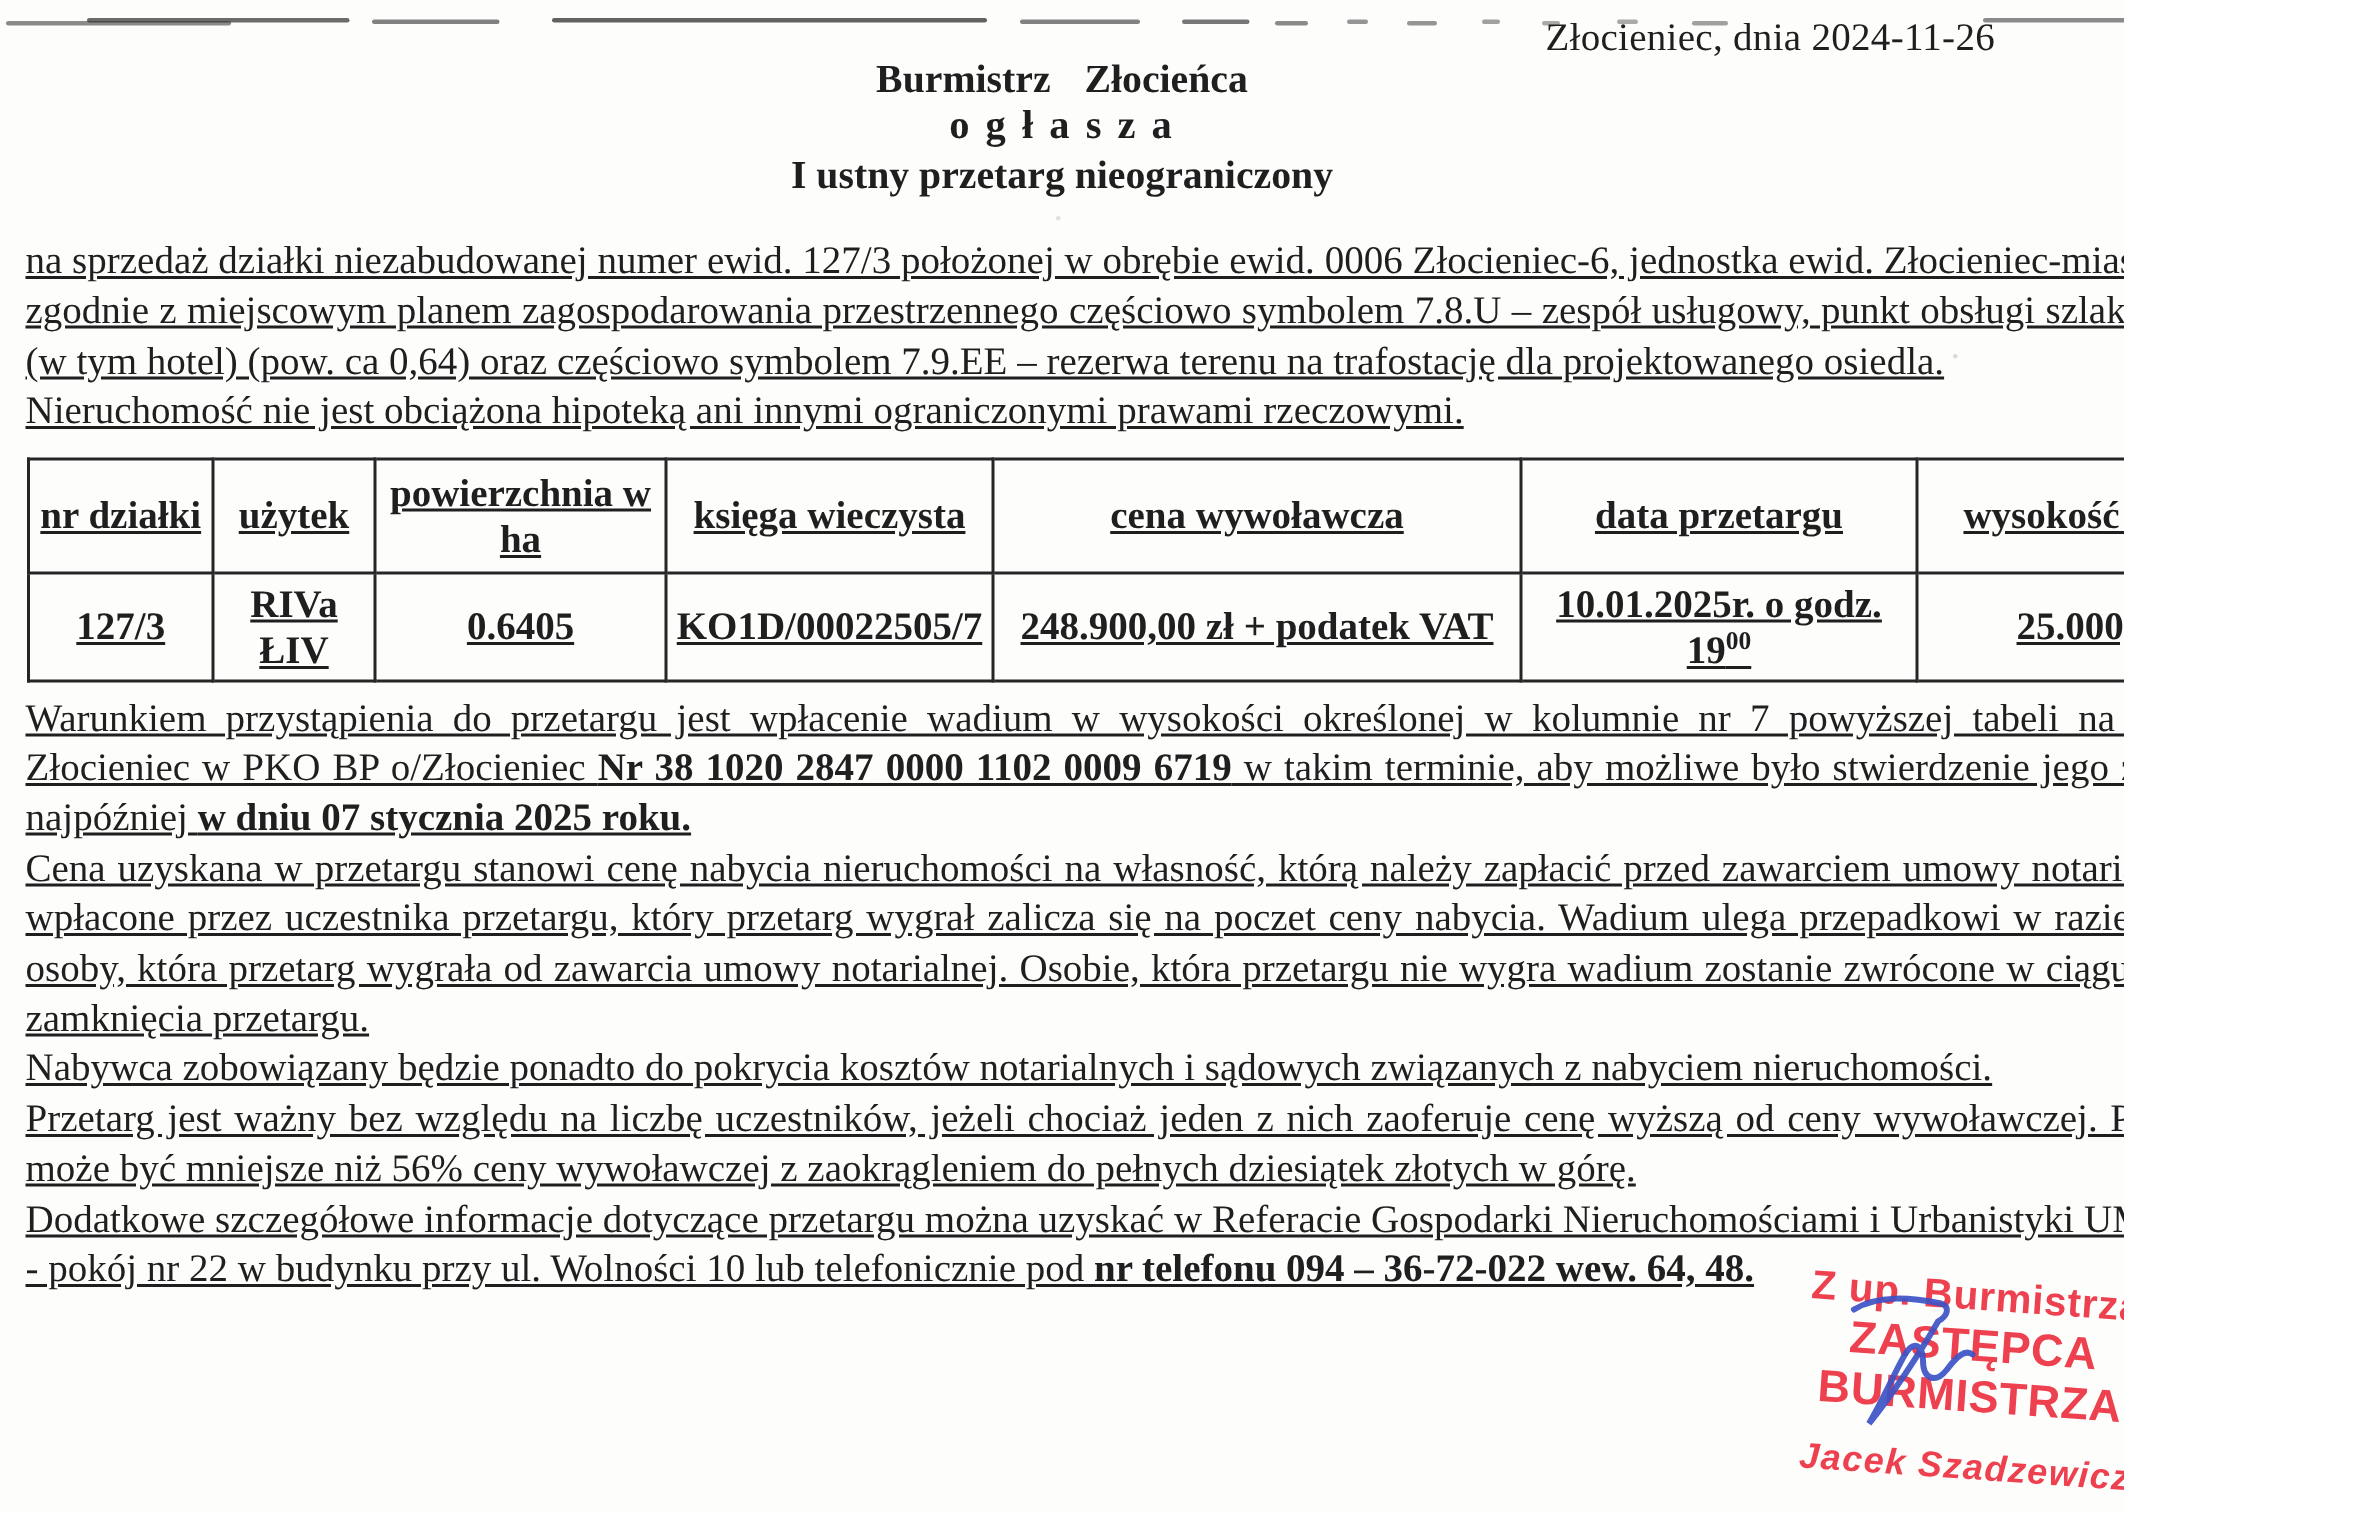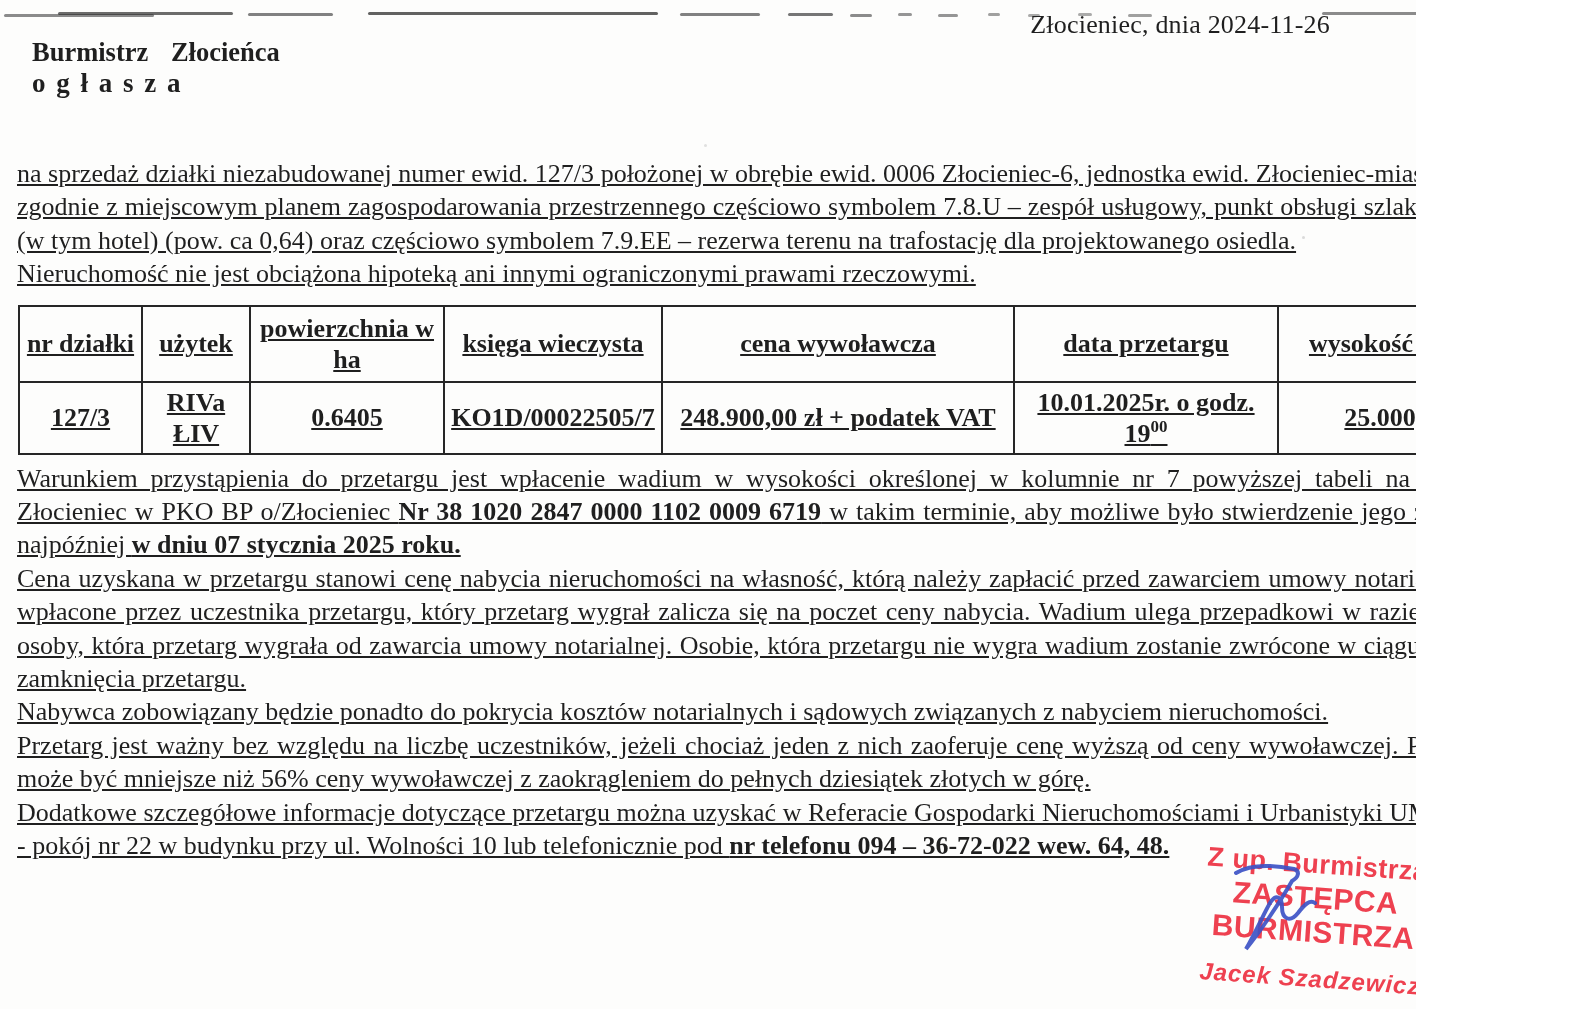--- a/index.html
+++ b/index.html
@@ -11,21 +11,21 @@
   
   .dash { position:absolute; background:#2e2e2e; border-radius:2px; }
   .speck { position:absolute; background:#8a8a8a; border-radius:50%; }
 
   .date-line {
     position:absolute; top:10px; right:86px;
     font-size:26px; letter-spacing:0.2px;
   }
   .titles {
     position:absolute; top:37px; left:0; width:100%;
-    text-align:left; font-weight:bold; font-size:26.5px; line-height:30px;padding-left:32px;
+    text-align:center; font-weight:bold; font-size:26.5px; line-height:30px;
   }
   .t1 { word-spacing:16px; }
   .t2 { margin-top:1px; letter-spacing:2px; font-size:27px; }
   .t3 { margin-top:3px; }
 
   .content {
     position:absolute; top:157px; left:17px; width:1550px;
     font-size:26px; line-height:33.4px; text-align:justify;text-decoration:underline;
   }
   .content p { margin:0; }
@@ -80,20 +80,21 @@
     <div class="speck" style="left:1302px;top:236px;width:3px;height:3px;opacity:.3"></div>
     <div class="speck" style="left:704px;top:144px;width:3px;height:3px;opacity:.25"></div>
     <div class="speck" style="left:1508px;top:126px;width:3px;height:3px;opacity:.3"></div>
   </div>
 
   <div class="date-line">Złocieniec, dnia 2024-11-26</div>
 
   <div class="titles">
     <div class="t1">Burmistrz Złocieńca</div>
     <div class="t2">o g ł a s z a</div>
+    <div class="t3">I ustny przetarg nieograniczony</div>
   </div>
 
   <div class="content">
 
     <p><span>na sprzedaż działki niezabudowanej numer ewid. 127/3 położonej w obrębie ewid. 0006 Złocieniec-6, jednostka ewid. Złocieniec-miasto oznaczonej zgodnie z miejscowym planem zagospodarowania przestrzennego częściowo symbolem 7.8.U – zespół usługowy, punkt obsługi szlaku rowerowego (w tym hotel) (pow. ca 0,64) oraz częściowo symbolem 7.9.EE – rezerwa terenu na trafostację dla projektowanego osiedla.</span></p>
     <p><span>Nieruchomość nie jest obciążona hipoteką ani innymi ograniczonymi prawami rzeczowymi.</span></p>
 
     <table class="auction">
       <colgroup>
         <col style="width:123px">

